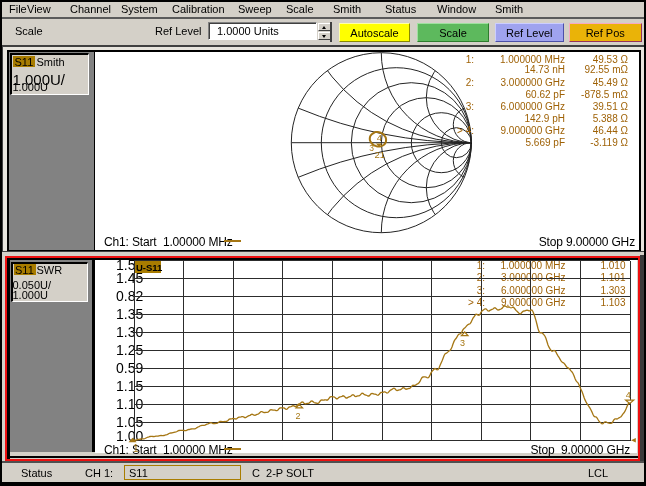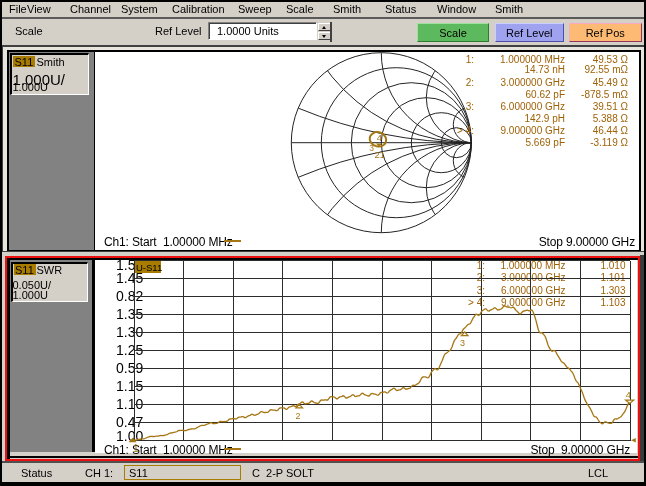--- a/index.html
+++ b/index.html
@@ -32,23 +32,24 @@
 
 <div class="abs t11" style="left:15px;top:25px">Scale</div>
 <div class="abs t11" style="left:155px;top:25px">Ref Level</div>
 <div class="abs" style="left:208px;top:22px;width:109px;height:18px;background:#fff;border:1px solid;border-color:#808080 #fff #fff #808080;box-shadow:inset 1px 1px 0 #404040"></div>
 <div class="abs t11" style="left:217px;top:25px">1.0000 Units</div>
 <div class="abs" style="left:318px;top:22.5px;width:13px;height:8.5px;background:#d4d0c8;border:1px solid;border-color:#fff #404040 #404040 #fff"></div>
 <div class="abs" style="left:318px;top:31.5px;width:13px;height:8.5px;background:#d4d0c8;border:1px solid;border-color:#fff #404040 #404040 #fff"></div>
 <div class="abs" style="left:322px;top:26px;width:0;height:0;border-left:2.5px solid transparent;border-right:2.5px solid transparent;border-bottom:3.5px solid #000"></div>
 <div class="abs" style="left:322px;top:34.5px;width:0;height:0;border-left:2.5px solid transparent;border-right:2.5px solid transparent;border-top:3.5px solid #000"></div>
 <div class="abs" style="left:330px;top:22px;width:1.5px;height:20px;background:#404040"></div>
+<div class="btn" style="left:339px;width:71px;background:#ffff00;border:1px solid;border-color:#ffffa8 #888800 #888800 #ffffa8">Autoscale</div>
 <div class="btn" style="left:417px;width:72px;background:#5db95d;border:1px solid;border-color:#9fe09f #2e7d2e #2e7d2e #9fe09f">Scale</div>
 <div class="btn" style="left:495px;width:68.5px;background:#9fa3ef;border:1px solid;border-color:#ccceff #4c50a8 #4c50a8 #ccceff">Ref Level</div>
-<div class="btn" style="left:568.5px;width:73.5px;background:#fdba74;border:1px solid;border-color:#f7aac2 #97325a #97325a #f7aac2">Ref Pos</div>
+<div class="btn" style="left:568.5px;width:73.5px;background:#eab308;border:1px solid;border-color:#f7aac2 #97325a #97325a #f7aac2">Ref Pos</div>
 <div class="abs" style="left:2px;top:45px;width:642px;height:1.5px;background:#404040"></div>
 
 <div class="abs" style="left:2px;top:46.5px;width:642px;height:205px;background:#404040"></div>
 <div class="abs" style="left:2.5px;top:46.5px;width:641px;height:204px;background:#e8e5de"></div>
 <div class="abs" style="left:7px;top:50px;width:634px;height:201px;background:#000"></div>
 <div class="abs" style="left:9px;top:52px;width:84.5px;height:197.5px;background:#828282"></div>
 <div class="abs" style="left:93.5px;top:52px;width:1.5px;height:197.5px;background:#000"></div>
 <div class="abs" style="left:95px;top:52px;width:544px;height:197.5px;background:#fff"></div>
 <div class="abs" style="left:10px;top:53px;width:79px;height:42px;background:#d4d0c8;border-left:2px solid #000;border-top:2px solid #000;border-right:1px solid #fff;border-bottom:1.5px solid #fff"></div>
 <div class="abs" style="left:13px;top:56px;width:22px;height:11px;background:#a87c00"></div>
@@ -131,21 +132,21 @@
 <div class="abs" style="left:12.5px;top:288.5px;font-size:11px">1.000U</div>
 <div class="yl" style="top:260.3px">1.50</div>
     <div class="yl" style="top:273.3px">1.45</div>
     <div class="yl" style="top:291.3px">0.82</div>
     <div class="yl" style="top:309.2px">1.35</div>
     <div class="yl" style="top:327.2px">1.30</div>
     <div class="yl" style="top:345.2px">1.25</div>
     <div class="yl" style="top:363.2px">0.59</div>
     <div class="yl" style="top:381.2px">1.15</div>
     <div class="yl" style="top:399.1px">1.10</div>
-    <div class="yl" style="top:417.1px">0.47</div>
+    <div class="yl" style="top:417.1px">1.05</div>
     <div class="yl" style="top:431.1px">1.00</div>
 <svg class="abs" style="left:95px;top:260px" width="541" height="196" viewBox="0 0 541 196">
 <text x="390" y="9.2" text-anchor="end">1:</text>
       <text x="470.5" y="9.2" text-anchor="end">1.000000 MHz</text>
       <text x="530.5" y="9.2" text-anchor="end">1.010</text>
       <text x="390" y="21.4" text-anchor="end">2:</text>
       <text x="470.5" y="21.4" text-anchor="end">3.000000 GHz</text>
       <text x="530.5" y="21.4" text-anchor="end">1.101</text>
       <text x="390" y="33.6" text-anchor="end">3:</text>
       <text x="470.5" y="33.6" text-anchor="end">6.000000 GHz</text>
@@ -181,21 +182,21 @@
 <polygon points="37.6,177.7 33.5,182.3 41.6,182.3" fill="#a57613"></polygon>
       <polygon points="204.3,144.3 201.0,147.9 207.6,147.9" fill="#fff" stroke="#a57613" stroke-width="1.2"></polygon>
       <text x="203.0" y="158.7" text-anchor="middle" class="ml">2</text>
       <polygon points="369.7,72.0 366.4,75.6 373.0,75.6" fill="#fff" stroke="#a57613" stroke-width="1.2"></polygon>
       <text x="367.5" y="85.8" text-anchor="middle" class="ml">3</text>
       <polygon points="530.7,140.2 538.7,140.2 534.7,143.4" fill="#fff" stroke="#a57613" stroke-width="1.2"></polygon>
       <text x="533.3" y="137.6" text-anchor="middle" class="ml">4</text>
       <polygon points="536,180.3 540.8,178 540.8,182.6" fill="#a57613"></polygon>
 </svg>
 <div class="abs" style="left:135px;top:261px;width:26px;height:12px;background:#a87c00"></div>
-<div class="abs" style="left:136px;top:261.5px;font-size:9.5px;font-weight:normal">U-S11</div>
+<div class="abs" style="left:136px;top:261.5px;font-size:9.5px;font-weight:bold">U-S11</div>
 <div class="abs t10" style="left:104px;top:443px">Ch1: Start&nbsp;&nbsp;1.00000 MHz</div>
 <div class="abs" style="left:133px;top:442.5px;font-size:10px;color:#a57613">1</div>
 <div class="abs" style="left:224px;top:447.5px;width:17px;height:2px;background:#a57613"></div>
 <div class="abs t10" style="left:455px;top:443px;width:175px;text-align:right">Stop&nbsp;&nbsp;9.00000 GHz</div>
 
 <div class="abs" style="left:2px;top:461px;width:642px;height:2px;background:#505050"></div>
 <div class="abs" style="left:2px;top:463px;width:642px;height:19px;background:#d4d0c8"></div>
 <div class="abs" style="left:0;top:482px;width:646px;height:4px;background:#000"></div>
 <div class="abs t11" style="left:21px;top:466.5px">Status</div>
 <div class="abs t11" style="left:85px;top:466.5px">CH 1:</div>

